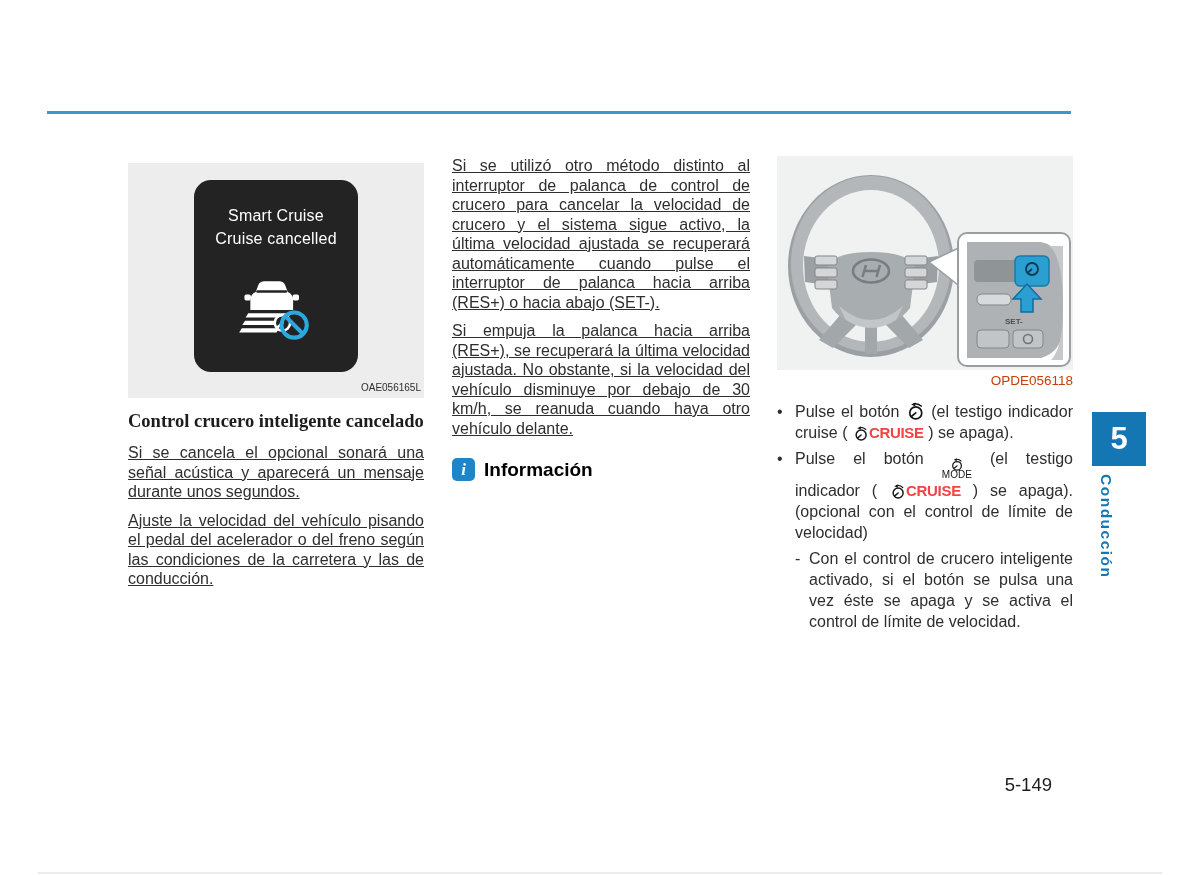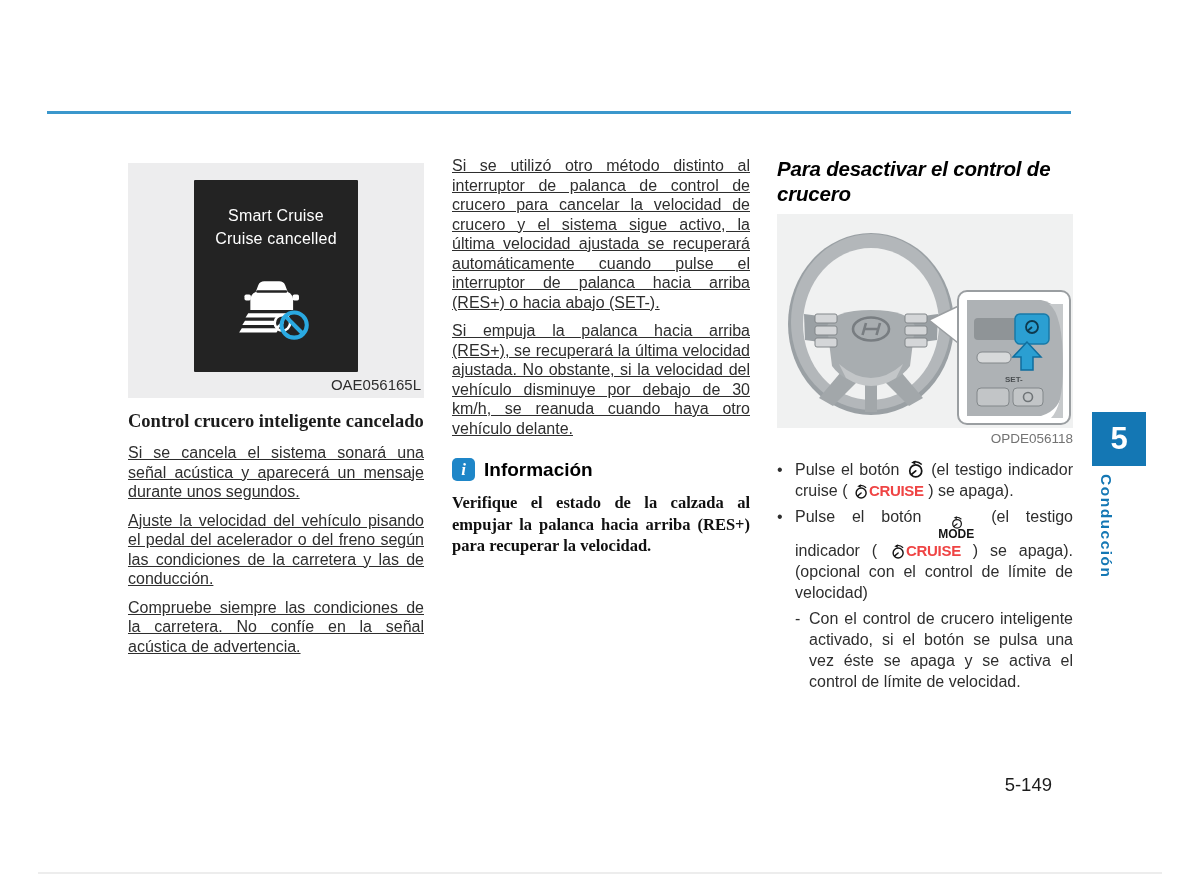--- a/index.html
+++ b/index.html
@@ -9,60 +9,60 @@
   .bottom-rule{position:absolute;left:38px;bottom:1px;width:1124px;height:2px;background:#ededed;}
 
   .col{position:absolute;}
   .col-left{left:128px;top:163px;width:296px;}
   .col-mid{left:452px;top:156px;width:298px;}
   .col-right{left:777px;top:156px;width:296px;}
 
   
   .figbox{margin:0 0 12px 0;width:296px;height:235px;background:#ededee;position:relative;}
   .display-panel{position:absolute;left:66px;top:17px;width:164px;height:192px;background:#232323;
-                 border-radius:1px;box-sizing:border-box;padding-top:24px;}
+                 border-radius:17px;box-sizing:border-box;padding-top:24px;}
   .display-text{color:#fff;font-size:16px;line-height:23px;text-align:center;letter-spacing:.2px;font-weight:400;}
   .scc-icon{display:block;margin:28px auto 0;}
-  .figcode{position:absolute;right:3px;bottom:5px;font-size:15px;color:#2e2e2e;}
+  .figcode{position:absolute;right:3px;bottom:5px;font-size:10px;color:#2e2e2e;}
 
   .serif-head{font-family:"Liberation Serif",serif;font-size:18.5px;line-height:23px;font-weight:700;
               color:#1c1c1c;margin:0 0 10px 0;}
   .body-p{font-size:16px;line-height:19.5px;text-align:justify;margin:0 0 9px 0;text-decoration:underline;}
 
   .sec-head{font-size:20.5px;line-height:25px;font-style:italic;font-weight:700;color:#000;
             margin:0 0 8px 0;letter-spacing:-.2px;}
 
   .info-sec{margin-top:20px;}
   .info-head{display:flex;align-items:center;margin-bottom:11px;}
   .info-icon{width:23px;height:23px;border-radius:5px;background:#1e86c8;color:#fff;
              font-family:"Liberation Serif",serif;font-style:italic;font-weight:700;font-size:17px;
              display:flex;align-items:center;justify-content:center;margin-right:9px;flex:none;}
   .info-title{font-size:19px;font-weight:700;color:#000;}
   .info-body{font-family:"Liberation Serif",serif;font-weight:700;font-size:16.5px;line-height:21.5px;
              text-align:justify;margin:0;color:#101010;}
 
   
   .figbox2{margin:0;width:296px;position:relative;}
   .wheel-svg{display:block;background:#f0f1f1;}
-  .figcode2{text-align:right;font-size:13.5px;margin-top:3px;color:#737373;}
+  .figcode2{text-align:right;font-size:13.5px;margin-top:3px;color:#c2410c;}
   .set-txt{font-size:8px;font-weight:700;fill:#4a4e51;font-family:"Liberation Sans",sans-serif;}
 
   .bullets{margin-top:13px;}
   .bullet{display:flex;margin-bottom:5px;}
   .bullet-marker{width:18px;flex:none;font-size:16px;line-height:21px;}
   .bullet-body{flex:1;font-size:16px;line-height:21px;text-align:justify;}
   .sub-item{display:flex;margin:3px 0 0 18px;}
   .sub-marker{width:14px;flex:none;font-size:16px;line-height:21px;}
   .sub-body{flex:1;font-size:16px;line-height:21px;text-align:justify;}
 
   .gauge-i{vertical-align:-3px;margin:0 1px;color:#151515;}
   .cruise-badge{white-space:nowrap;}
   .cruise-txt{font-size:15px;font-weight:700;letter-spacing:-.3px;color:#ef4444;}
   .mode-badge{display:inline-flex;flex-direction:column;align-items:center;vertical-align:-7px;line-height:1;}
-  .mode-txt{font-size:12px;font-weight:700;margin-top:-1px;color:#151515;letter-spacing:0;}
+  .mode-txt{font-size:10px;font-weight:400;margin-top:-1px;color:#151515;letter-spacing:0;}
 
   .chapter-tab{position:absolute;left:1092px;top:412px;width:54px;height:54px;background:#1477b4;
                color:#fff;display:flex;align-items:center;justify-content:center;
                font-size:31px;font-weight:700;}
   .chapter-name{position:absolute;left:1097px;top:474px;writing-mode:vertical-rl;
                 font-size:15.5px;font-weight:700;color:#1477b4;letter-spacing:1.5px;}
   .page-num{position:absolute;right:148px;top:774px;font-size:18.5px;color:#1c1c1c;}
 </style>
 </head>
 <body>
@@ -86,42 +86,39 @@
           <circle cx="46" cy="42" r="7.2" fill="#232323" stroke="#ffffff" stroke-width="2.4"></circle>
           <line x1="46" y1="42" x2="41.5" y2="46" stroke="#ffffff" stroke-width="2.4" stroke-linecap="round"></line>
           <circle cx="57" cy="44" r="11.8" fill="none" stroke="#2aa9e1" stroke-width="3.8"></circle>
           <line x1="48.9" y1="35.9" x2="65.1" y2="52.1" stroke="#2aa9e1" stroke-width="3.8"></line>
         </svg>
       </div>
       <figcaption class="figcode">OAE056165L</figcaption>
     </figure>
     <h3 class="serif-head">Control crucero inteligente cancelado</h3>
     <div>
-        <p class="body-p">Si se cancela el sistema sonará una señal acústica y aparecerá un mensaje durante unos segundos.</p>
+        <p class="body-p">Si se cancela el opcional sonará una señal acústica y aparecerá un mensaje durante unos segundos.</p>
         <p class="body-p">Ajuste la velocidad del vehículo pisando el pedal del acelerador o del freno según las condiciones de la carretera y las de conducción.</p>
-        <p class="body-p">Compruebe siempre las condiciones de la carretera. No confíe en la señal acústica de advertencia.</p>
       </div>
   </section>
 
   <section class="col col-mid">
     <div>
         <p class="body-p">Si se utilizó otro método distinto al interruptor de palanca de control de crucero para cancelar la velocidad de crucero y el sistema sigue activo, la última velocidad ajustada se recuperará automáticamente cuando pulse el interruptor de palanca hacia arriba (RES+) o hacia abajo (SET-).</p>
         <p class="body-p">Si empuja la palanca hacia arriba (RES+), se recuperará la última velocidad ajustada. No obstante, si la velocidad del vehículo disminuye por debajo de 30 km/h, se reanuda cuando haya otro vehículo delante.</p>
       </div>
     <div class="info-sec">
       <div class="info-head">
         <span class="info-icon">i</span>
         <span class="info-title">Información</span>
       </div>
-      <p class="info-body">Verifique el estado de la calzada al empujar la palanca hacia arriba (RES+) para recuperar la velocidad.</p>
     </div>
   </section>
 
   <section class="col col-right">
-    <h2 class="sec-head">Para desactivar el control de crucero</h2>
     <figure class="figbox2">
       <svg class="wheel-svg" width="296" height="214" viewBox="0 0 296 214">
 
         <ellipse cx="94" cy="110" rx="83" ry="91" fill="#9aa0a4"></ellipse>
         <ellipse cx="94" cy="108" rx="80" ry="88" fill="#b3b7ba"></ellipse>
         <ellipse cx="94" cy="110" rx="68" ry="76" fill="#f0f1f1"></ellipse>
 
         <path d="M27 100 L58 104 L58 130 L28 126 Z" fill="#9aa0a4"></path>
         <path d="M131 104 L161 100 L160 126 L131 130 Z" fill="#9aa0a4"></path>
         <path d="M64 158 L42 184 L56 192 L82 166 Z" fill="#a2a7aa"></path>

